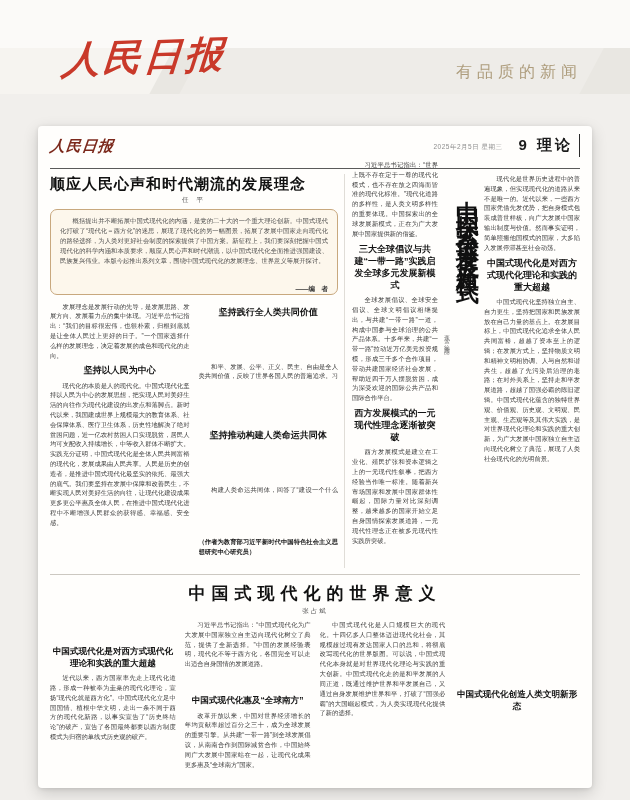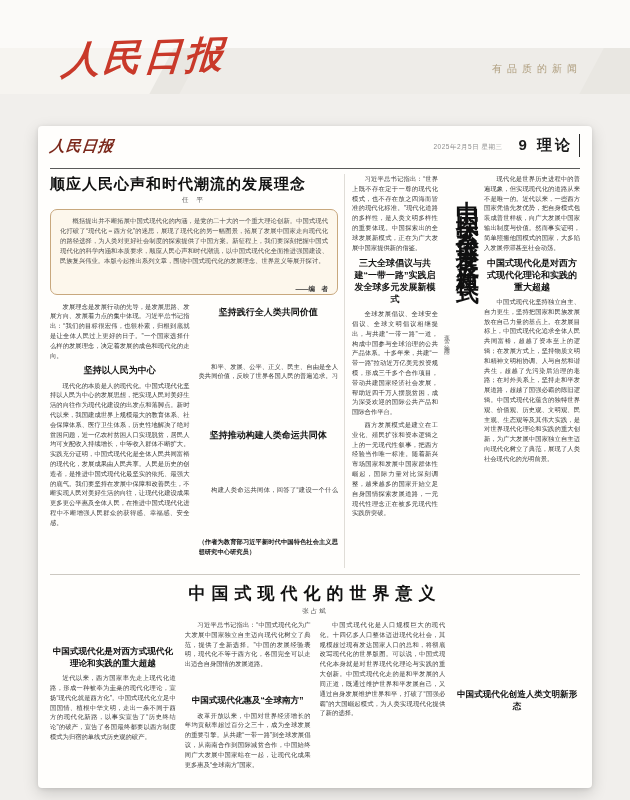--- a/index.html
+++ b/index.html
@@ -16,21 +16,21 @@
   .band .slash1 { position:absolute; left:-30px; top:-4px; width:190px; height:60px; background:#f6f4f0; transform:skewX(-28deg); }
   .band .slash2 { position:absolute; left:190px; top:-4px; width:400px; height:60px; background:#eeece8; transform:skewX(-28deg); }
   .brand-logo {
     position:absolute; left:62px; top:38px;
     font-family:"Liberation Serif", serif; font-style:italic; font-weight:700;
     font-size:38px; line-height:1; color:#c9392a; letter-spacing:3px;
     transform:rotate(-2deg) skewX(-6deg); text-shadow:0.5px 0.5px 0 #a82s; 
   }
   .brand-tagline {
     position:absolute; right:48px; top:62px;
-    font-size:10px; color:#ae9d7d; letter-spacing:5px; font-weight:500;margin-left:40px;
+    font-size:16px; color:#ae9d7d; letter-spacing:5px; font-weight:500;margin-left:40px;
   }
   
   .paper {
     position:absolute; left:38px; top:126px; width:554px; height:662px;
     background:#fffefc; border-radius:4px;
     box-shadow:0 5px 16px rgba(0,0,0,.16), 0 1px 4px rgba(0,0,0,.10);
   }
   .ph-logo {
     position:absolute; left:12px; top:11px;
     font-family:"Liberation Serif", serif; font-style:italic; font-weight:700;
@@ -59,21 +59,21 @@
     padding:6px 9px 5px; height:86px; overflow:hidden;
   }
   .ed-box .bt { font-size:6.3px; line-height:1.6; color:#4c4c4c; text-align:justify; text-indent:2em; height:66px; overflow:hidden; }
   .ed-box .bs { font-size:6.5px; font-weight:700; color:#333; text-align:right; margin-top:3px; }
   .a1cols { display:flex; gap:9px; margin-top:7px; height:258px; }
   .a1cols .tcol { flex:1; height:100%; }
   .flexcol { display:flex; flex-direction:column;gap:40px; }
   .flexcol p { min-height:0; overflow:hidden; flex:0 1 auto; }
   .flexcol .note { flex:0 0 auto; }
   
-  .colC { position:absolute; left:314px; top:48px; width:86px; height:394px; }
+  .colC { position:absolute; left:314px; top:34px; width:86px; height:394px; }
   .colD { position:absolute; left:446px; top:48px; width:96px; height:394px; }
   .vtitle-wrap { position:absolute; left:402px; top:56px; width:40px; height:360px; }
   .vtitle {
     position:absolute; right:0; top:0;
     writing-mode:vertical-rl; font-family:"Liberation Serif", serif;
     font-size:23px; font-weight:700; color:#101010; letter-spacing:8px; line-height:1.1;
   }
   .vauthors { position:absolute; left:0; top:148px; writing-mode:vertical-rl; font-size:6px; color:#777; letter-spacing:2px; }
   .vauthors span { display:inline-block; margin-left:2px; }
   
@@ -125,20 +125,21 @@
       </div>
     </div>
   </div>
 
   <div class="vdiv" style="left:306px; top:48px; height:394px;"></div>
 
   <div class="tcol colC">
     <p>习近平总书记指出：“世界上既不存在定于一尊的现代化模式，也不存在放之四海而皆准的现代化标准。”现代化道路的多样性，是人类文明多样性的重要体现。中国探索出的全球发展新模式，正在为广大发展中国家提供新的借鉴。</p>
     <h3>三大全球倡议与共建“一带一路”实践启发全球多元发展新模式</h3>
     <p>全球发展倡议、全球安全倡议、全球文明倡议相继提出，与共建“一带一路”一道，构成中国参与全球治理的公共产品体系。十多年来，共建“一带一路”拉动近万亿美元投资规模，形成三千多个合作项目，带动共建国家经济社会发展，帮助近四千万人摆脱贫困，成为深受欢迎的国际公共产品和国际合作平台。</p>
+    <h3>西方发展模式的一元现代性理念逐渐被突破</h3>
     <p>西方发展模式是建立在工业化、殖民扩张和资本逻辑之上的一元现代性叙事，把西方经验当作唯一标准。随着新兴市场国家和发展中国家群体性崛起，国际力量对比深刻调整，越来越多的国家开始立足自身国情探索发展道路，一元现代性理念正在被多元现代性实践所突破。</p>
   </div>
 
   <div class="vtitle-wrap">
     <div class="vtitle">中国探索全球发展新模式</div>
     <div class="vauthors">
       <span>李小云</span>
       <span>徐秀丽</span>
     </div>
   </div>

